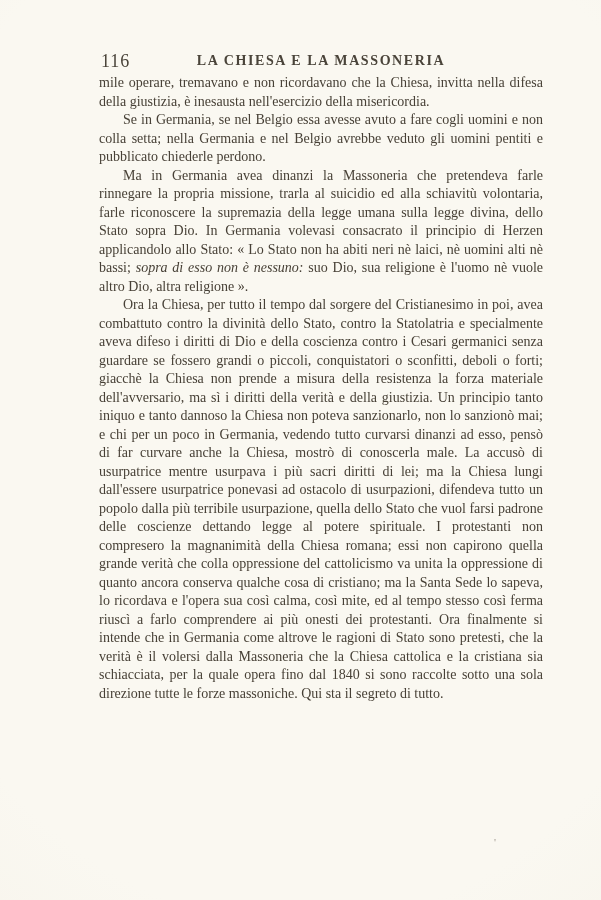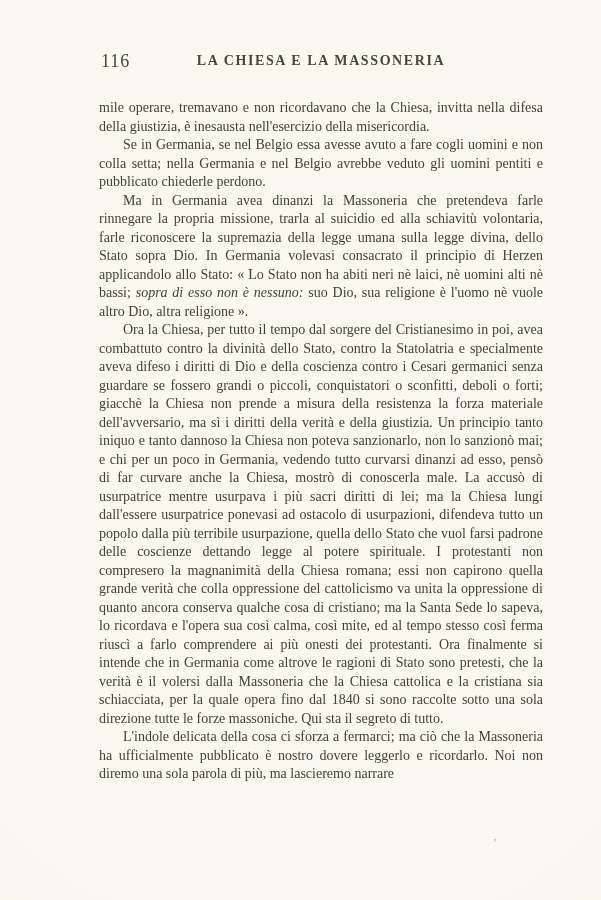--- a/index.html
+++ b/index.html
@@ -51,21 +51,20 @@
     line-height: 18.5px;
     hyphens: auto;
     -webkit-hyphens: auto;
   }
   .para {
     margin: 0;
     text-indent: 24px;
   }
   .para.noindent {
     text-indent: 0;
-    margin-top: 25px;
   }
   .para em {
   }
   .artifact {
     position: absolute;
     left: 494px;
     top: 836px;
     font-size: 11px;
     color: #9a948a;
   }
@@ -83,19 +82,18 @@
   <div class="text-block">
 
     <p class="para noindent">mile operare, tremavano e non ricordavano che la Chiesa, invitta nella difesa della giustizia, è inesausta nell'esercizio della misericordia.</p>
 
     <p class="para">Se in Germania, se nel Belgio essa avesse avuto a fare cogli uomini e non colla setta; nella Germania e nel Belgio avrebbe veduto gli uomini pentiti e pubblicato chiederle perdono.</p>
 
     <p class="para"><span>Ma in Germania avea dinanzi la Massoneria che pretendeva farle rinnegare la propria missione, trarla al suicidio ed alla schiavitù volontaria, farle riconoscere la supremazia della legge umana sulla legge divina, dello Stato sopra Dio. In Germania volevasi consacrato il principio di Herzen applicandolo allo Stato: « Lo Stato non ha abiti neri nè laici, nè uomini alti nè bassi; </span><em>sopra di esso non è nessuno:</em><span> suo Dio, sua religione è l'uomo nè vuole altro Dio, altra religione ».</span></p>
 
     <p class="para">Ora la Chiesa, per tutto il tempo dal sorgere del Cristianesimo in poi, avea combattuto contro la divinità dello Stato, contro la Statolatria e specialmente aveva difeso i diritti di Dio e della coscienza contro i Cesari germanici senza guardare se fossero grandi o piccoli, conquistatori o sconfitti, deboli o forti; giacchè la Chiesa non prende a misura della resistenza la forza materiale dell'avversario, ma sì i diritti della verità e della giustizia. Un principio tanto iniquo e tanto dannoso la Chiesa non poteva sanzionarlo, non lo sanzionò mai; e chi per un poco in Germania, vedendo tutto curvarsi dinanzi ad esso, pensò di far curvare anche la Chiesa, mostrò di conoscerla male. La accusò di usurpatrice mentre usurpava i più sacri diritti di lei; ma la Chiesa lungi dall'essere usurpatrice ponevasi ad ostacolo di usurpazioni, difendeva tutto un popolo dalla più terribile usurpazione, quella dello Stato che vuol farsi padrone delle coscienze dettando legge al potere spirituale. I protestanti non compresero la magnanimità della Chiesa romana; essi non capirono quella grande verità che colla oppressione del cattolicismo va unita la oppressione di quanto ancora conserva qualche cosa di cristiano; ma la Santa Sede lo sapeva, lo ricordava e l'opera sua così calma, così mite, ed al tempo stesso così ferma riuscì a farlo comprendere ai più onesti dei protestanti. Ora finalmente si intende che in Germania come altrove le ragioni di Stato sono pretesti, che la verità è il volersi dalla Massoneria che la Chiesa cattolica e la cristiana sia schiacciata, per la quale opera fino dal 1840 si sono raccolte sotto una sola direzione tutte le forze massoniche. Qui sta il segreto di tutto.</p>
 
-    <p class="para">L'indole delicata della cosa ci sforza a fermarci; ma ciò che la Massoneria ha ufficialmente pubblicato è nostro dovere leggerlo e ricordarlo. Noi non diremo una sola parola di più, ma lascieremo narrare</p>
 
   </div>
 
   <div class="artifact">'</div>
 
 </div>
 
 </body></html>

